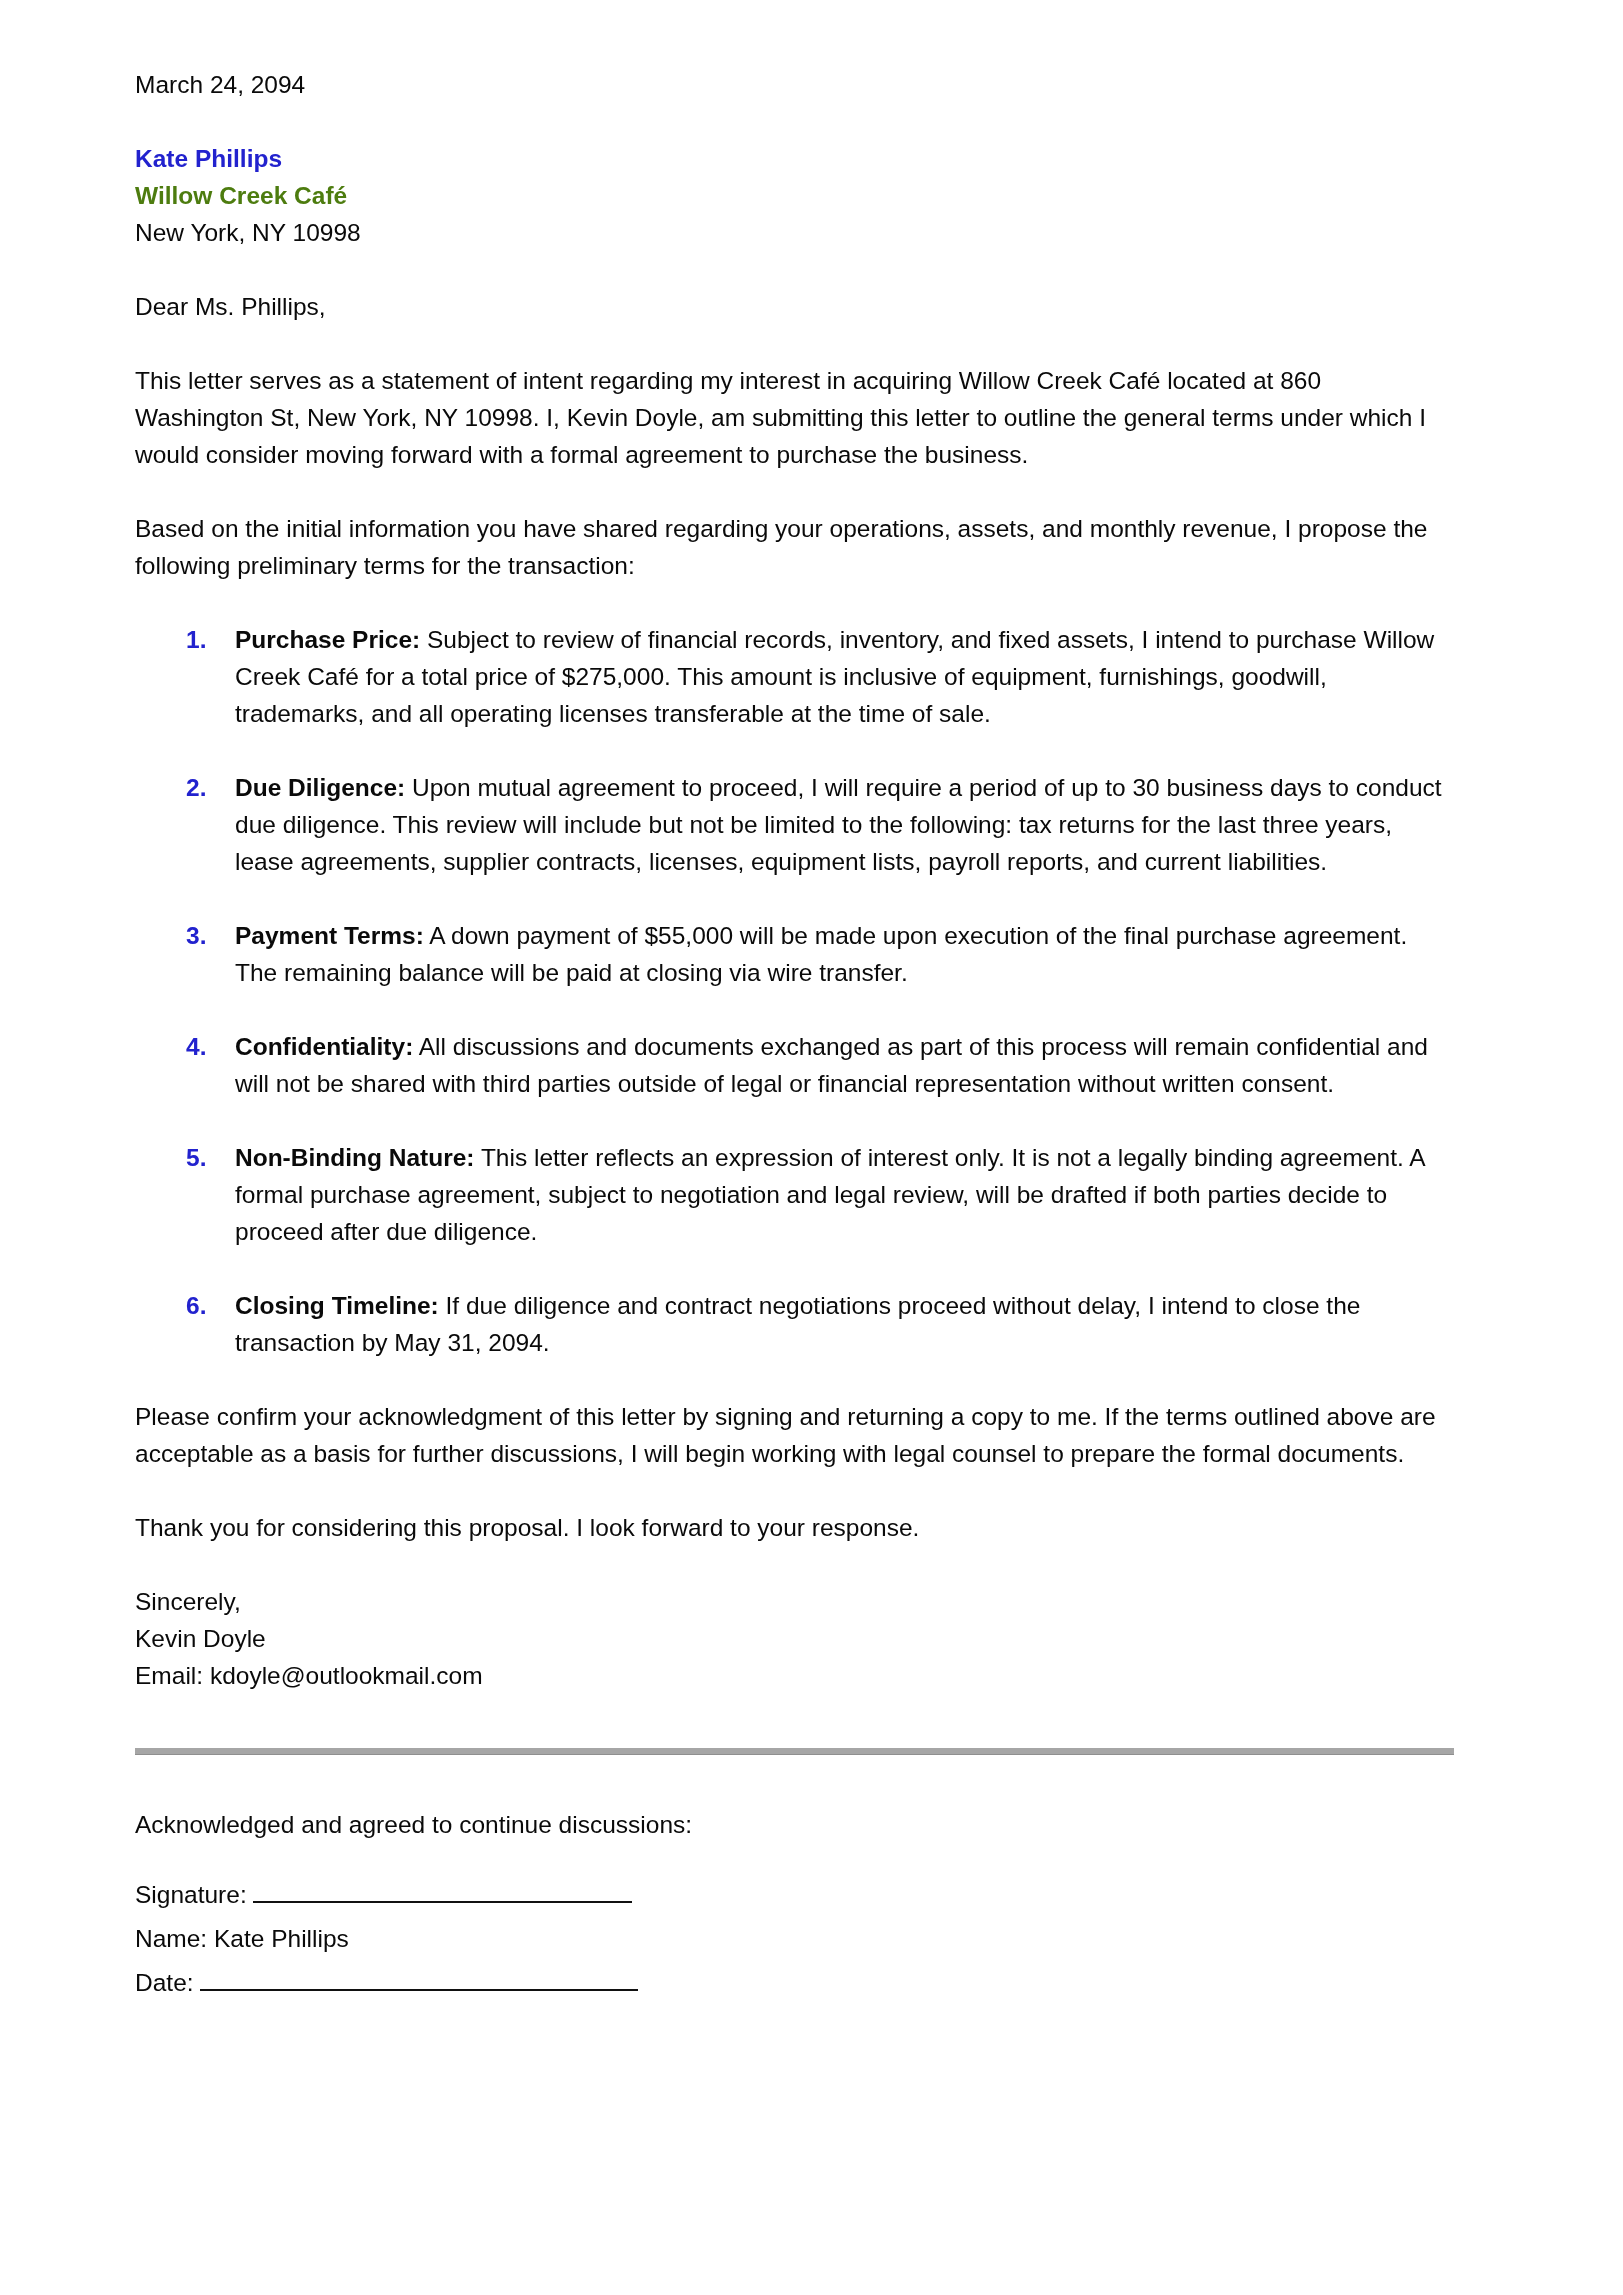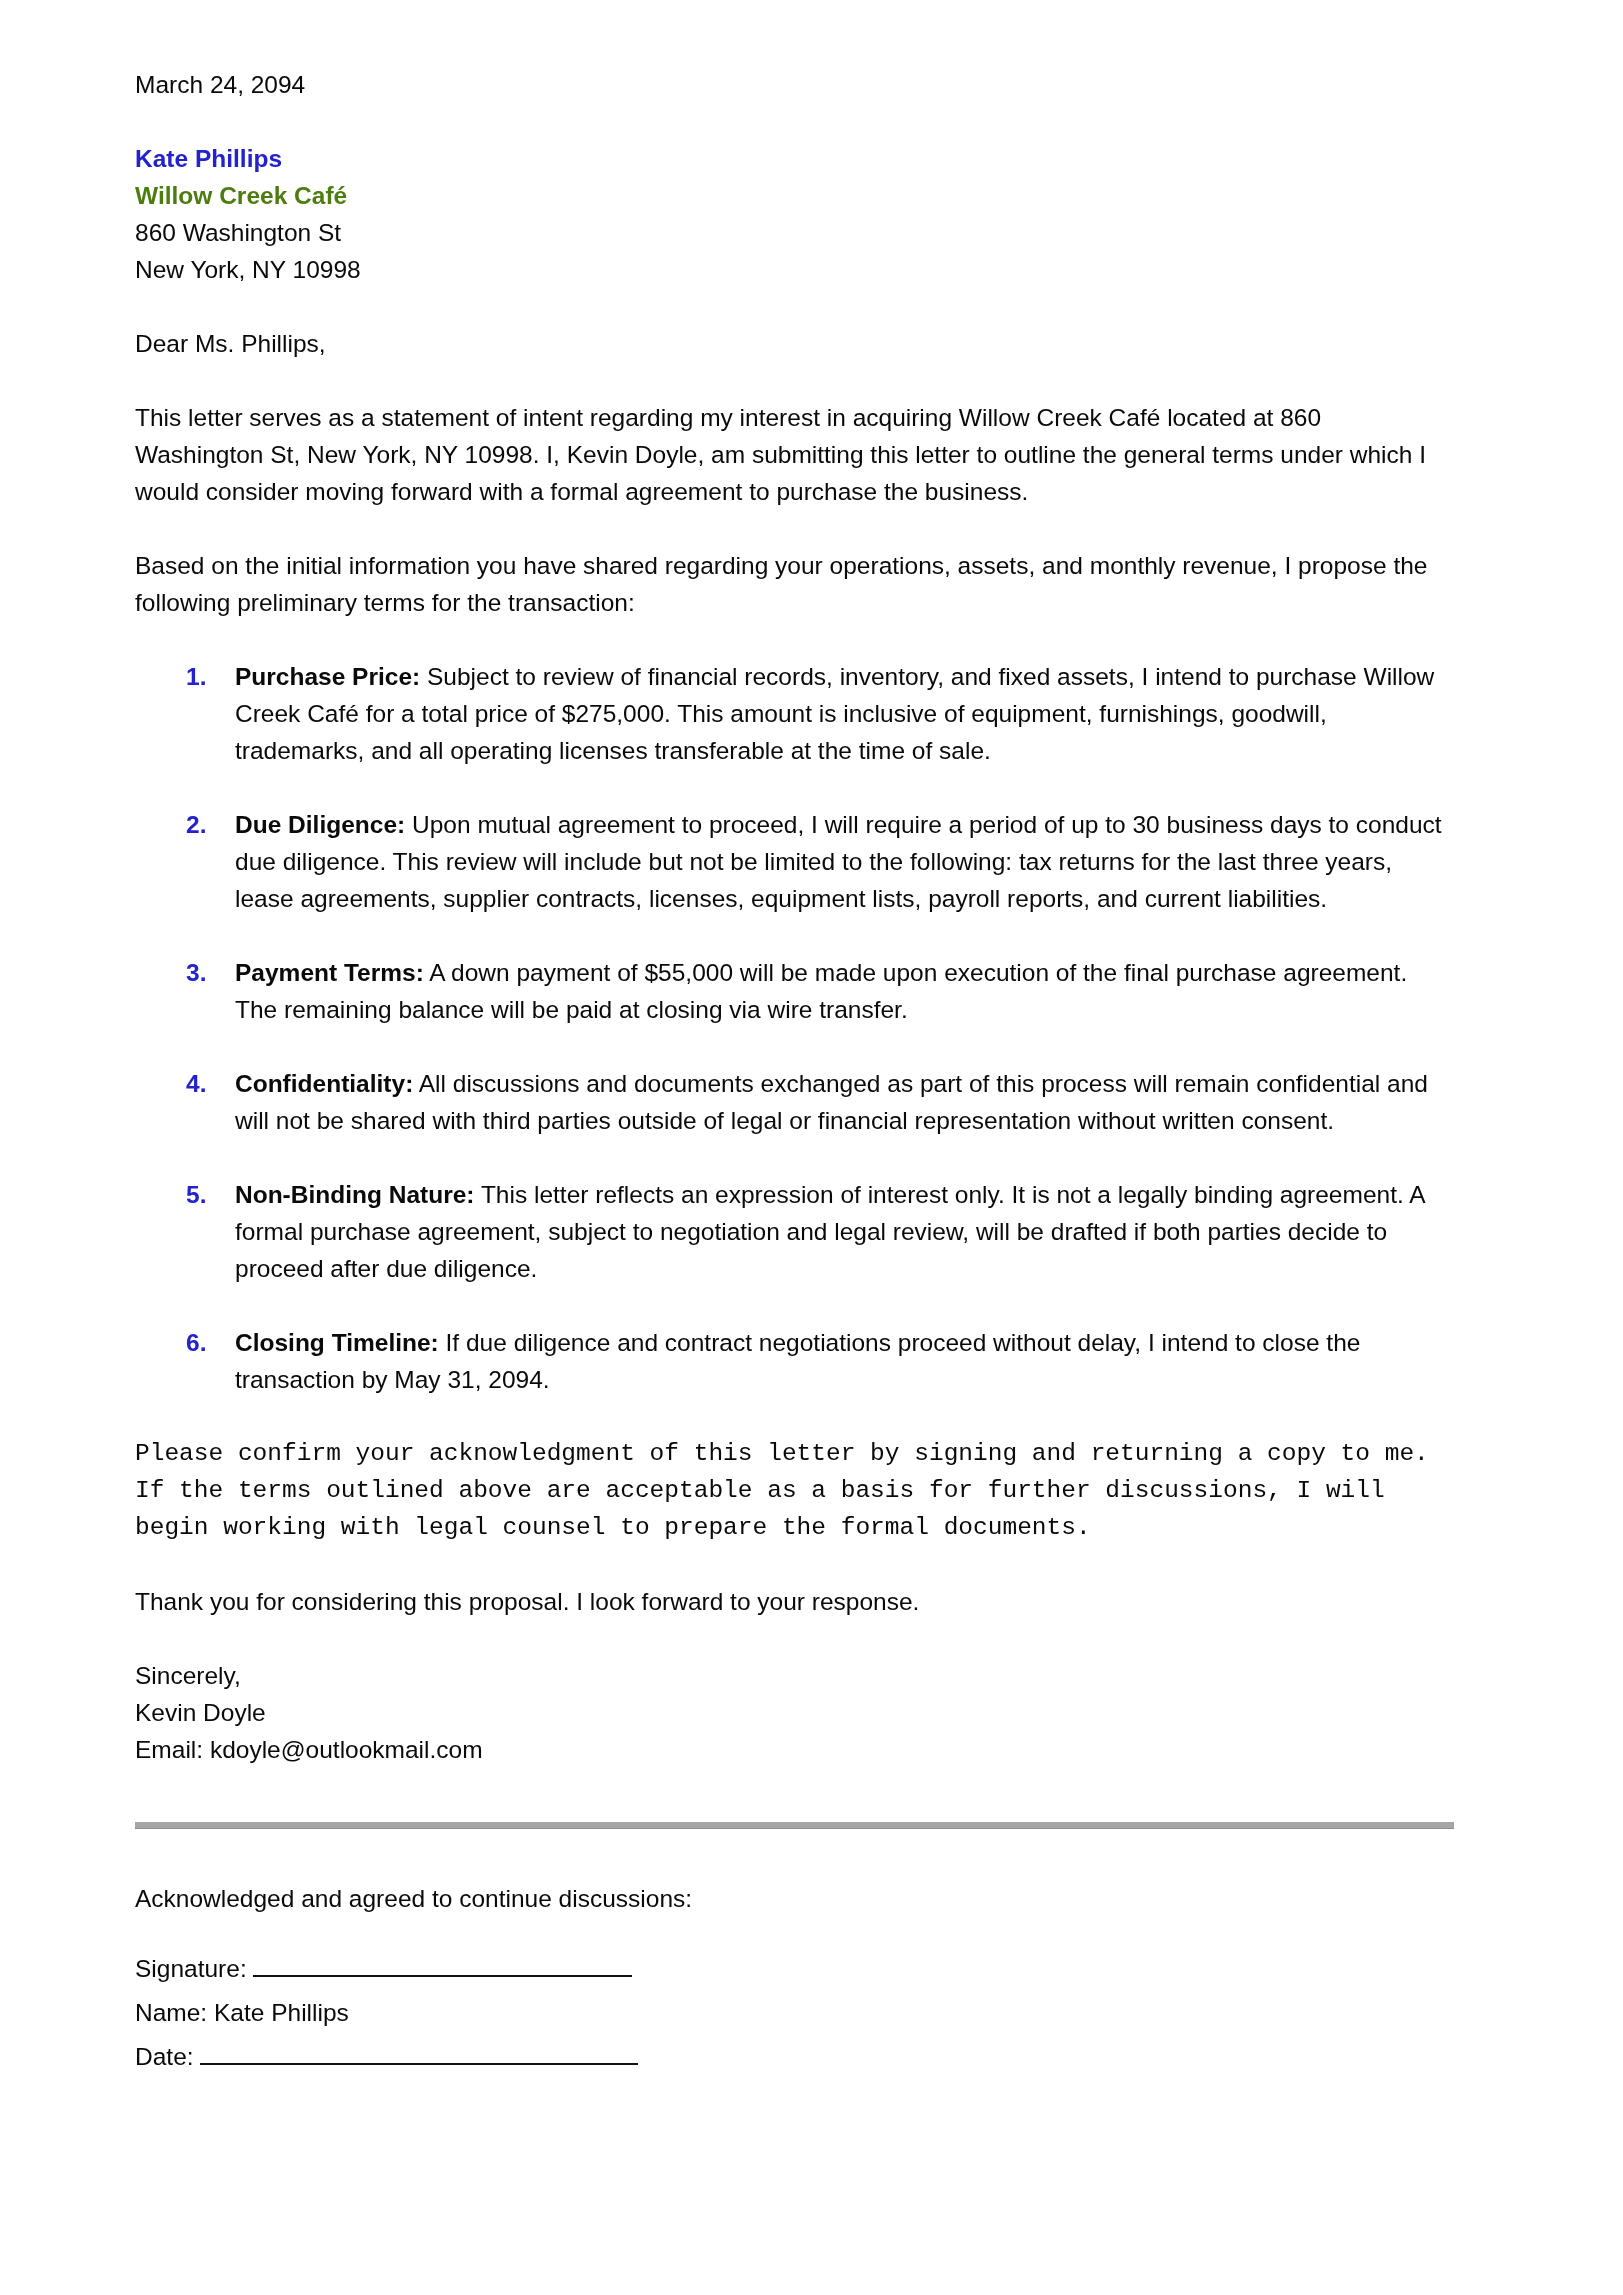--- a/index.html
+++ b/index.html
@@ -43,21 +43,21 @@
   }
   .term-num {
     flex: 0 0 49px;
     font-weight: bold;
   }
   .term-body {
     flex: 1 1 auto;
     max-width: 1268px;
   }
   .term-label { font-weight: bold; }
-  .closing-first { margin-top: 37px; font-family: Liberation Mono, monospace; }
+  .closing-first { margin-top: 37px; }
   .signoff p { margin: 0; }
   .divider {
     height: 6px;
     background: #a6a6a6;
     border-bottom: 0.8px solid #8f8f8f;
     max-width: 1378px;
     margin: 54px 0 51px 0;
   }
   .ack-heading { margin: 0 0 30px 0; }
   .sig-block p {
@@ -77,21 +77,20 @@
 </head>
 <body>
 
 <div class="page">
 
   <p class="para">March 24, 2094</p>
 
   <div class="block">
     <p class="line accent" style="color:#2222ce">Kate Phillips</p>
     <p class="line accent" style="color:#4d7c0f">Willow Creek Café</p>
-    <p class="line">860 Washington St</p>
     <p class="line">New York, NY 10998</p>
   </div>
 
   <p class="para">Dear Ms. Phillips,</p>
 
   <p class="para">This letter serves as a statement of intent regarding my interest in acquiring Willow Creek Café located at 860 Washington St, New York, NY 10998. I, Kevin Doyle, am submitting this letter to outline the general terms under which I would consider moving forward with a formal agreement to purchase the business.</p>
   <p class="para">Based on the initial information you have shared regarding your operations, assets, and monthly revenue, I propose the following preliminary terms for the transaction:</p>
 
   <ol class="terms">
     <li>

